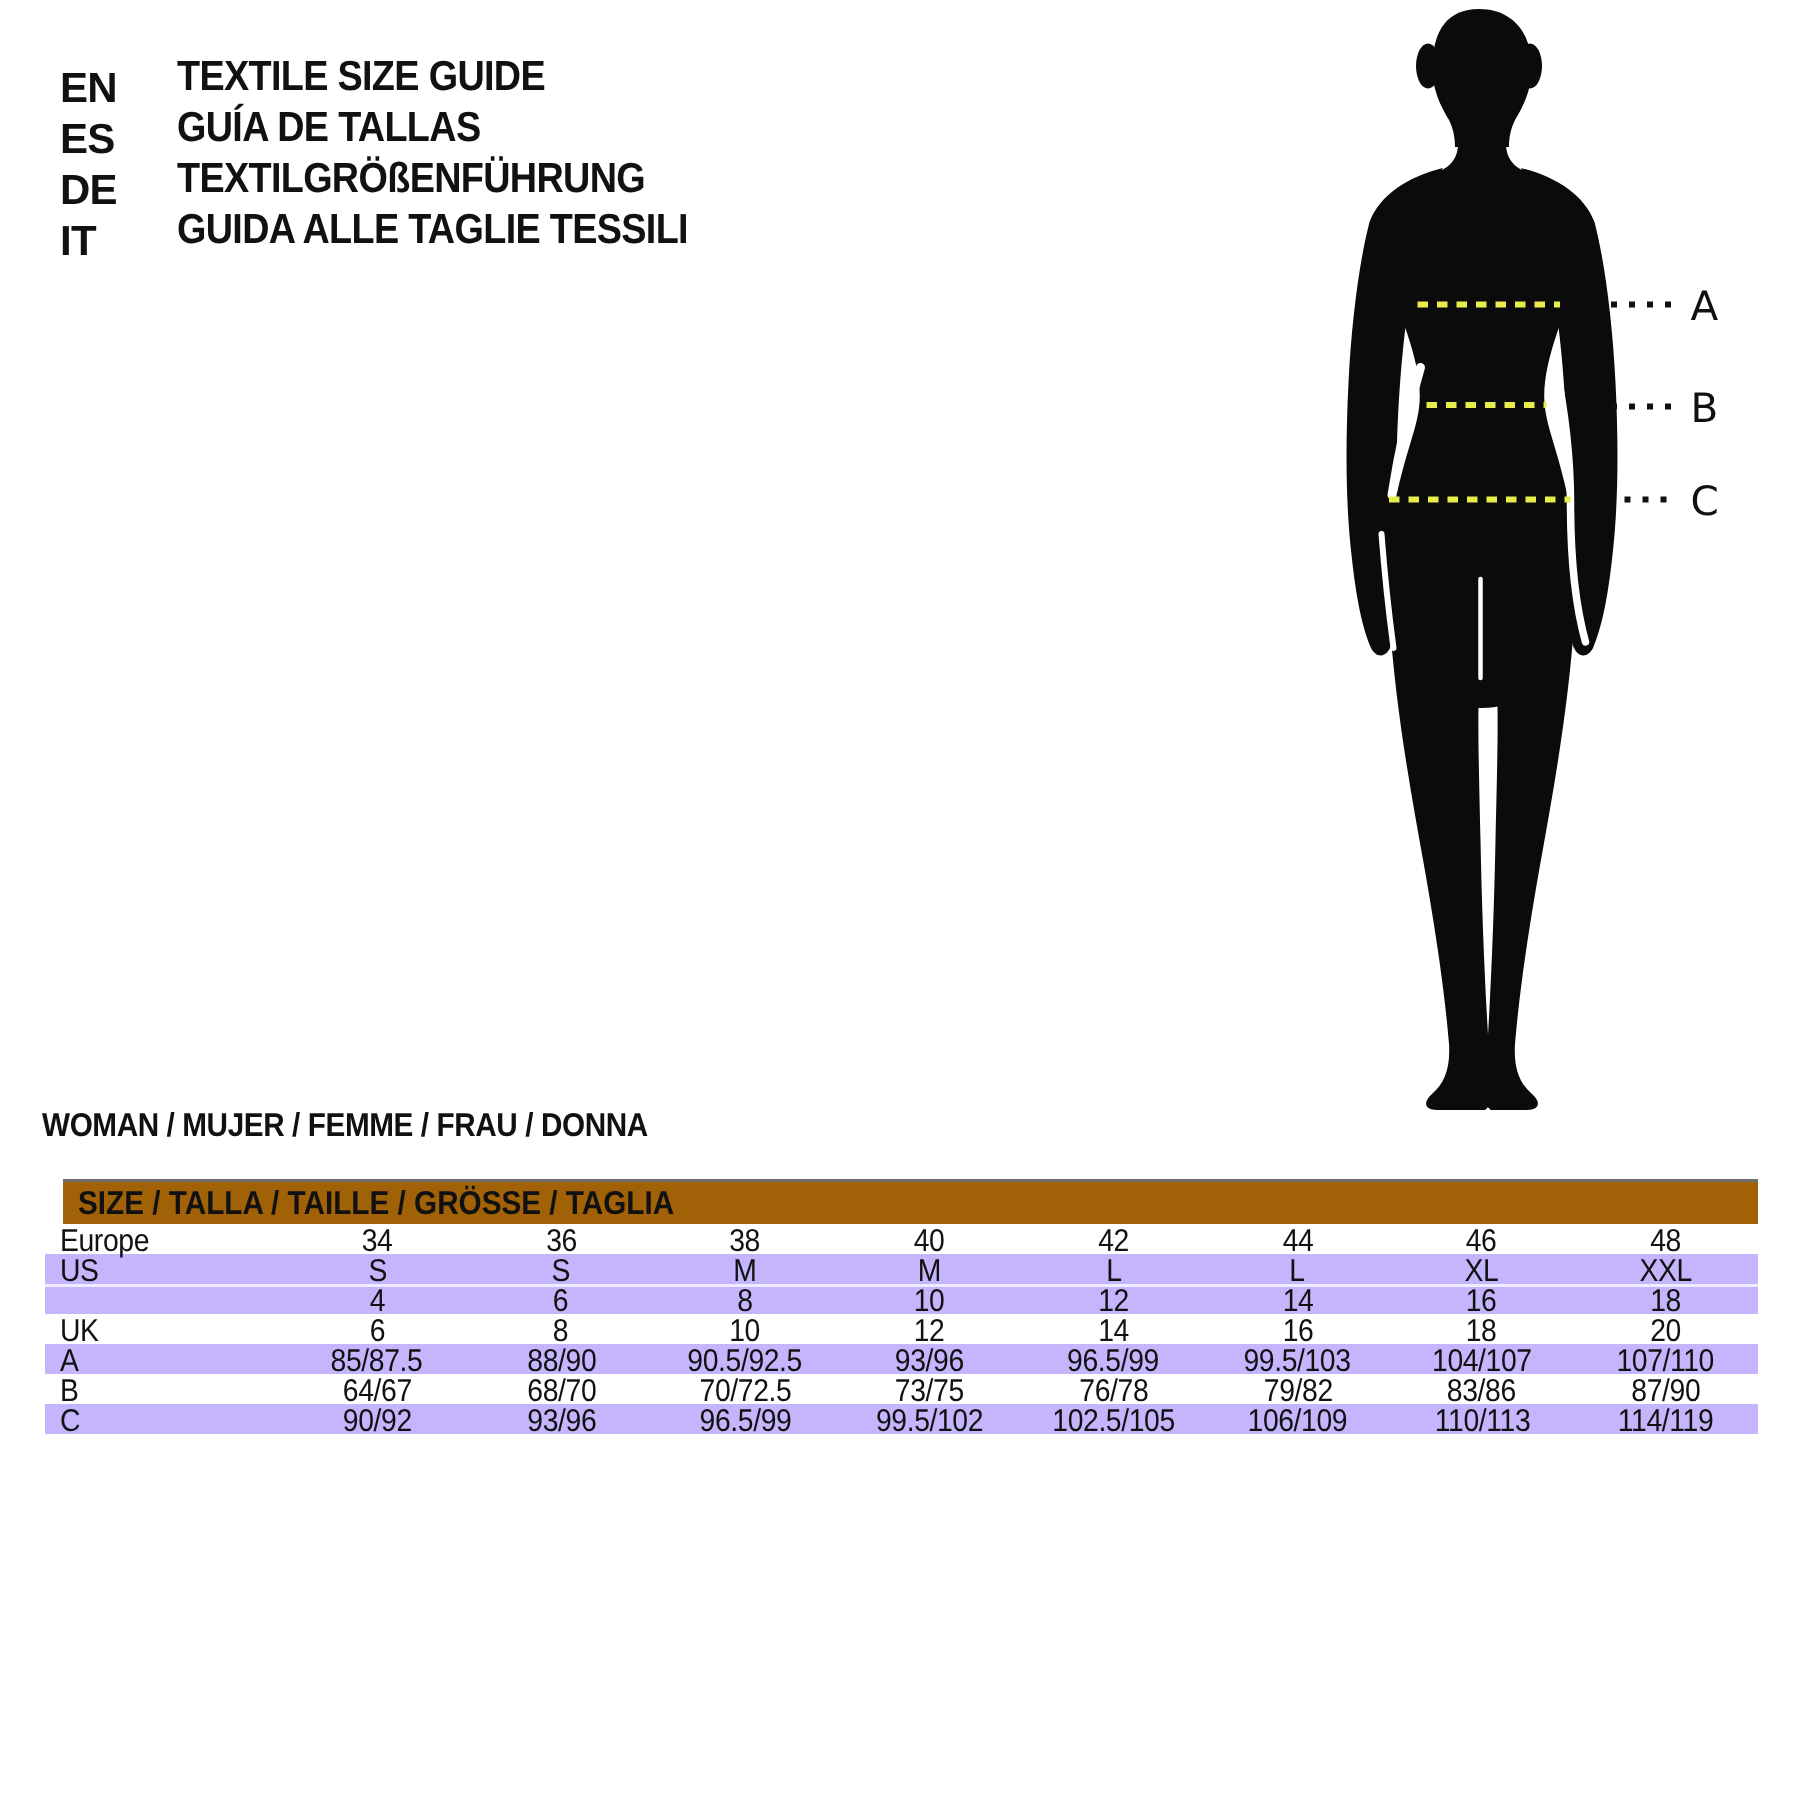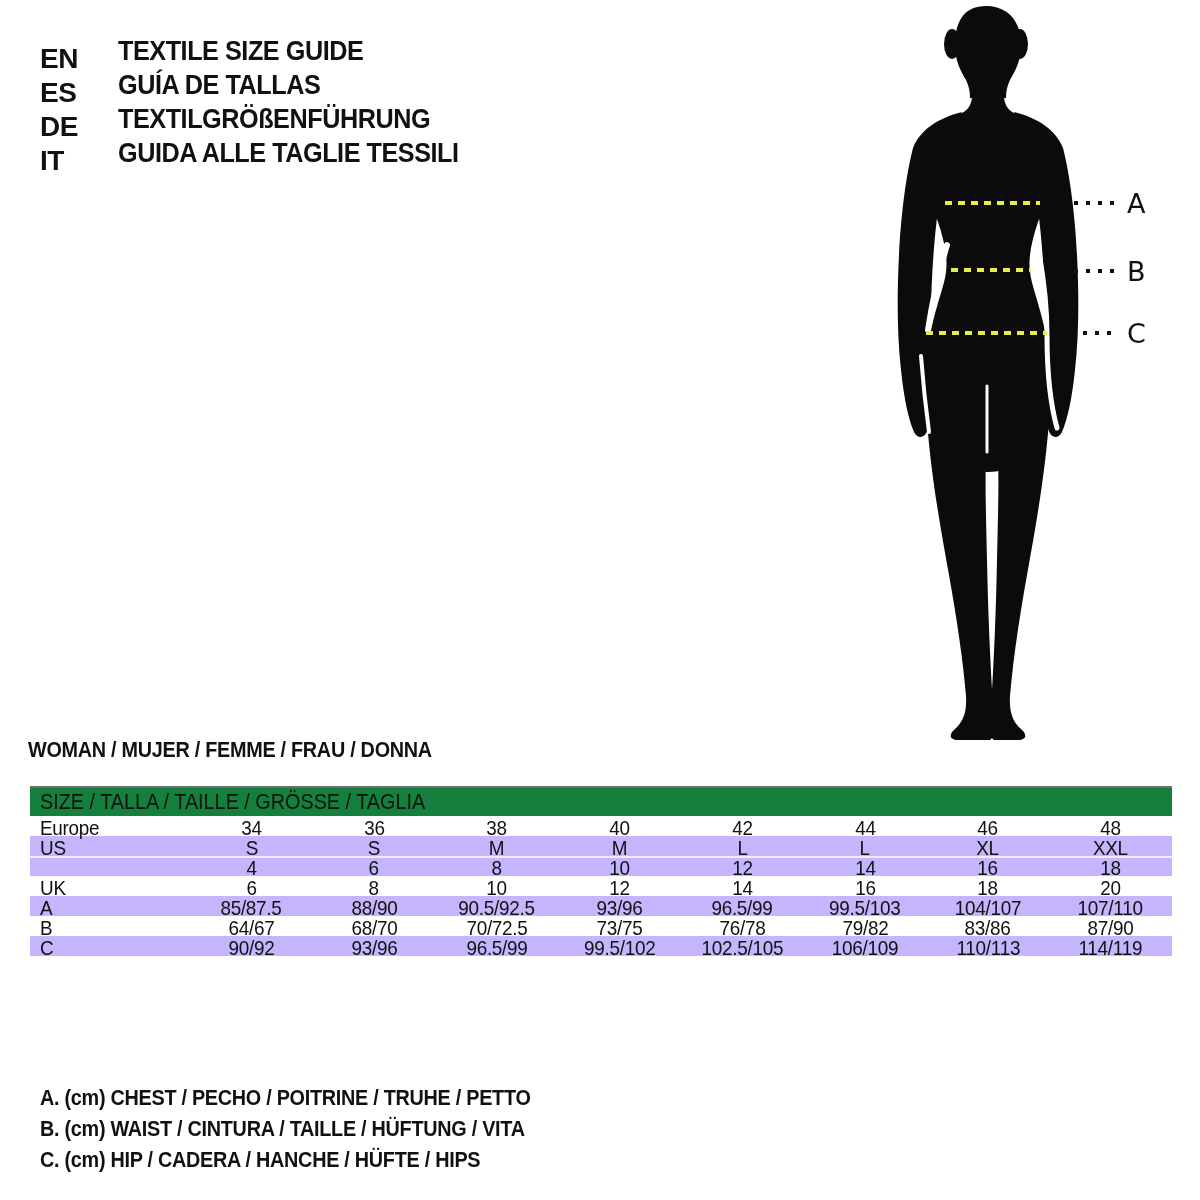--- a/index.html
+++ b/index.html
@@ -17,22 +17,22 @@
 
   
   .figure-svg{position:absolute;left:850px;top:0;}
   .measure-letter{font-family:"DejaVu Sans",sans-serif;font-size:27px;fill:#111;}
 
   
   .section-heading{position:absolute;left:28px;top:737px;font-size:22px;font-weight:bold;letter-spacing:-.3px;}
 
   
   .size-table{position:absolute;left:30px;top:786px;width:1142px;}
-  .thead{height:28px;line-height:27px;background:#15803d;border-top:2px solid #6e6e6e;
-         padding-left:10px;font-size:22px;font-weight:normal;}
+  .thead{height:28px;line-height:27px;background:#a16207;border-top:2px solid #6e6e6e;
+         padding-left:10px;font-size:22px;font-weight:bold;margin-left:12px;}
   .trow{display:grid;grid-template-columns:160px repeat(8,1fr);height:20px;align-items:center;}
   .trow.shaded{background:#c4b5fd;}
   .trow.sep{box-shadow:inset 0 2px 0 rgba(255,255,255,.75);}
   .cell{font-size:21px;text-align:center;letter-spacing:-.3px;}
   .cell.label{text-align:left;padding-left:10px;}
 
   
   .legend{position:absolute;left:40px;top:1082px;}
   .legend-line{height:31px;line-height:31px;font-size:22px;font-weight:bold;letter-spacing:-.3px;}
 </style>
@@ -188,19 +188,14 @@
       <div class="cell"><span class="cond-c">93/96</span></div>
       <div class="cell"><span class="cond-c">96.5/99</span></div>
       <div class="cell"><span class="cond-c">99.5/102</span></div>
       <div class="cell"><span class="cond-c">102.5/105</span></div>
       <div class="cell"><span class="cond-c">106/109</span></div>
       <div class="cell"><span class="cond-c">110/113</span></div>
       <div class="cell"><span class="cond-c">114/119</span></div>
     </div>
   </div>
 
-  <div class="legend">
-    <div class="legend-line"><span class="cond">A. (cm) CHEST / PECHO / POITRINE / TRUHE / PETTO</span></div>
-    <div class="legend-line"><span class="cond">B. (cm) WAIST / CINTURA / TAILLE / HÜFTUNG / VITA</span></div>
-    <div class="legend-line"><span class="cond">C. (cm) HIP / CADERA / HANCHE / HÜFTE / HIPS</span></div>
-  </div>
 
 </div>
 
 </body></html>

